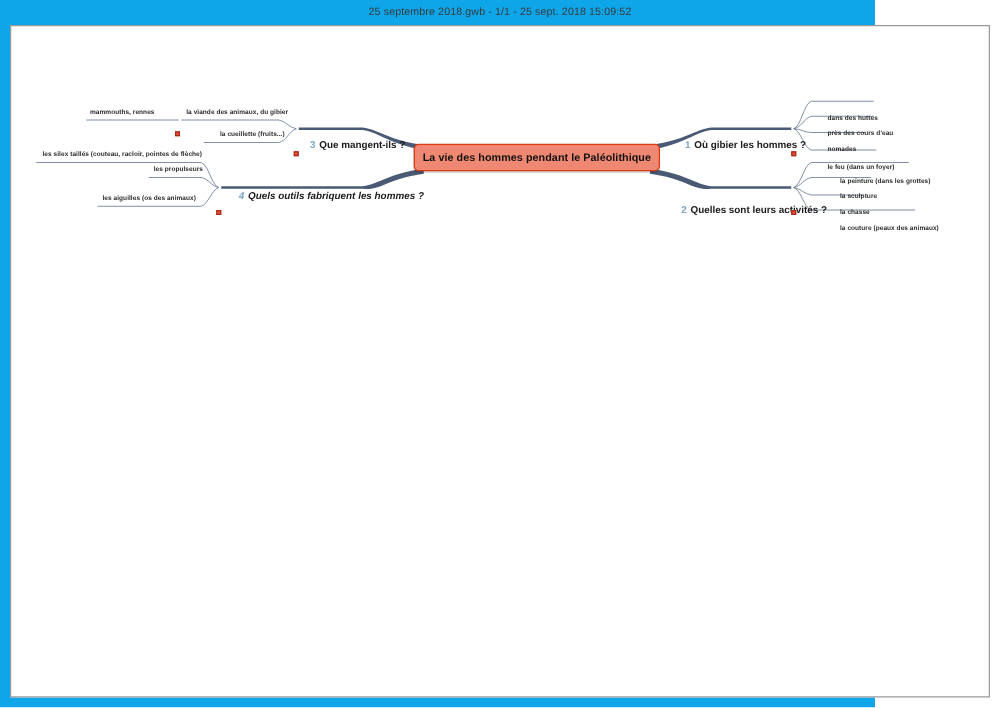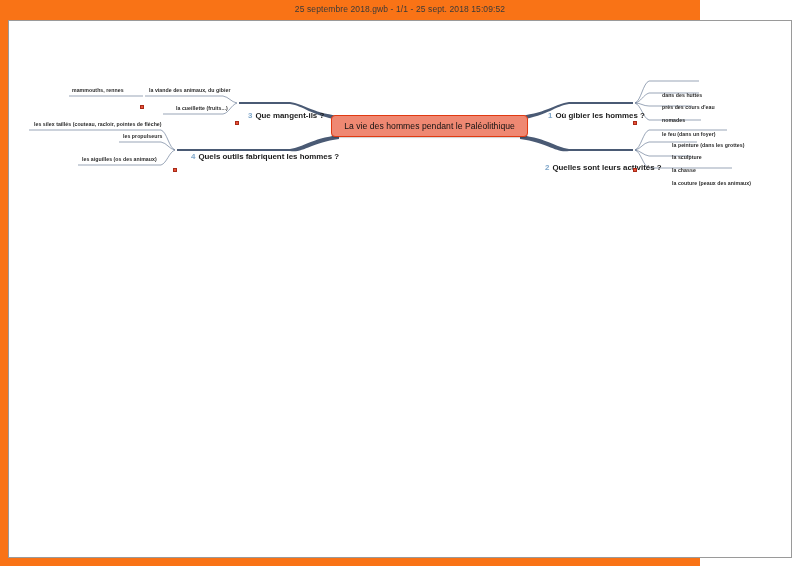--- a/index.html
+++ b/index.html
@@ -9,21 +9,21 @@
     background: #ffffff;
     width: 800px;
     height: 566px;
     overflow: hidden;
     font-family: "Liberation Sans", sans-serif;
   }
   #app {
     position: relative;
     width: 700px;
     height: 566px;
-    background: #f97316;
+    background: #0ea5e9;
   }
   #doc-header {
     position: absolute;
     left: 0;
     top: 0;
     width: 800px;
     height: 18px;
     line-height: 18px;
     text-align: center;
     font-size: 8.5px;
@@ -66,21 +66,21 @@
     border-radius: 4px;
     box-sizing: border-box;
     display: flex;
     align-items: center;
     justify-content: center;
     box-shadow: 0 1px 1px rgba(0,0,0,0.18);
     z-index: 6;
   }
   .central-label {
     font-size: 8.6px;
-    font-weight: normal;
+    font-weight: bold;
     color: #111111;
     white-space: nowrap;
     letter-spacing: 0.05px;
   }
   .branch-label {
     position: absolute;
     white-space: nowrap;
     font-size: 7.9px;
     font-weight: bold;
     color: #1a1a1a;
@@ -182,21 +182,21 @@
 
       <div class="branch-label" style="left:239px; top:90px;">
         <span class="branch-num">3</span><span>Que mangent-ils ?</span>
       </div>
       <div class="node-dot" style="left:226px; top:100px;"></div>
       <div class="leaf-label" style="left:140px; top:66px;">la viande des animaux, du gibier</div>
       <div class="node-dot" style="left:131px; top:84px;"></div>
       <div class="leaf-label sub" style="left:63px; top:66px;">mammouths, rennes</div>
       <div class="leaf-label" style="left:167px; top:84px;">la cueillette (fruits...)</div>
 
-      <div class="branch-label" style="left:182px; top:131px;">
+      <div class="branch-label" style="left:182px; top:131px;font-style:italic;">
         <span class="branch-num">4</span><span>Quels outils fabriquent les hommes ?</span>
       </div>
       <div class="node-dot" style="left:164px; top:147px;"></div>
       <div class="leaf-label" style="left:25px; top:100px;">les silex taillés (couteau, racloir, pointes de flèche)</div>
       <div class="leaf-label" style="left:114px; top:112px;">les propulseurs</div>
       <div class="leaf-label" style="left:73px; top:135px;">les aiguilles (os des animaux)</div>
 
     </div>
   </div>
 </div>

